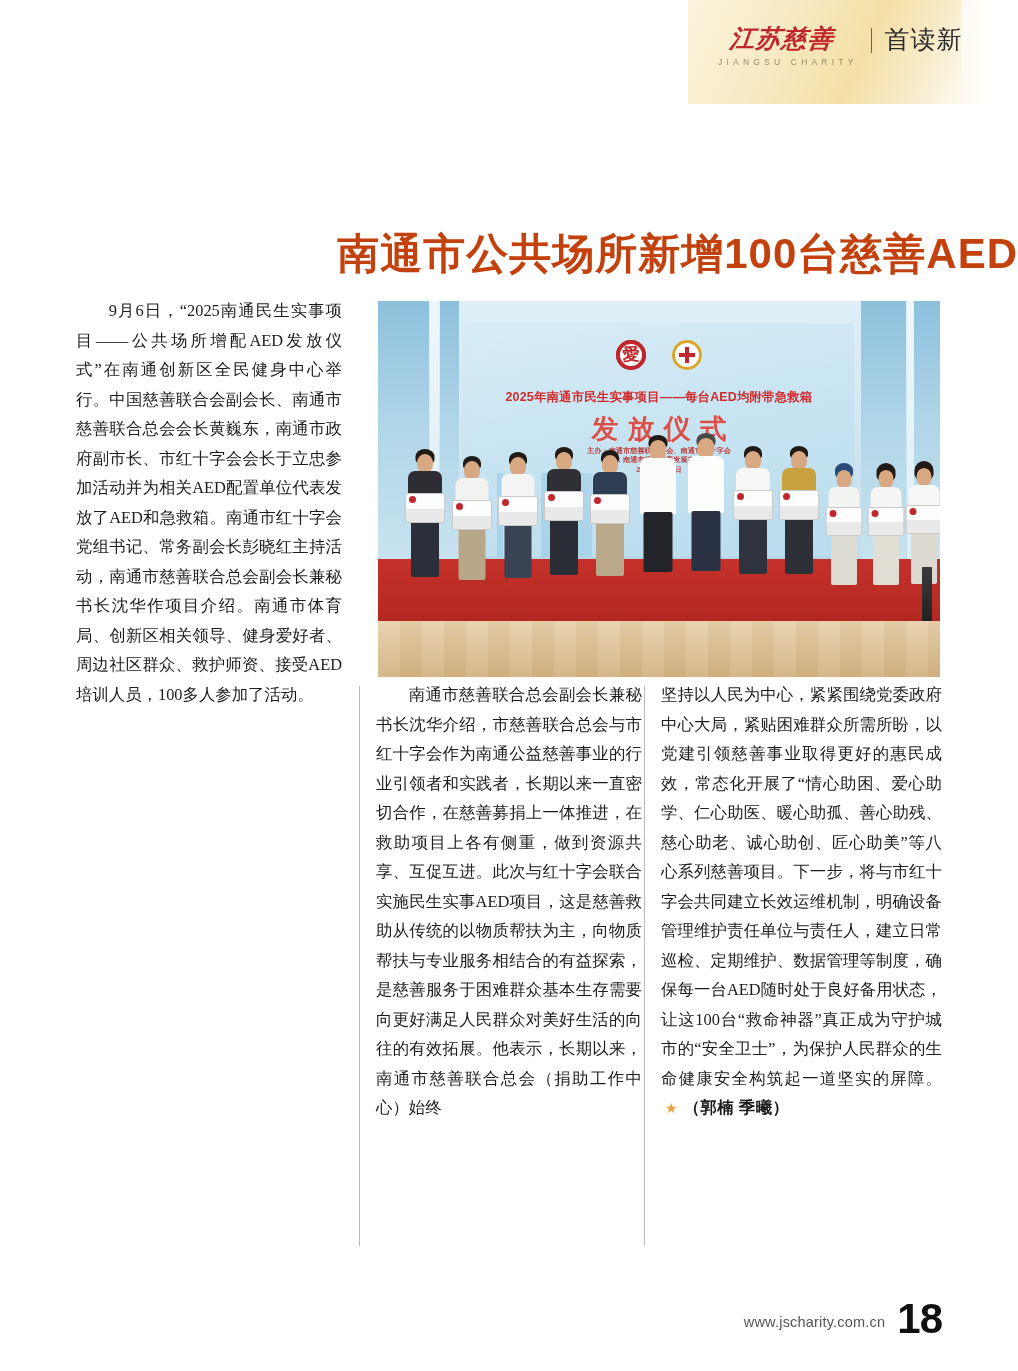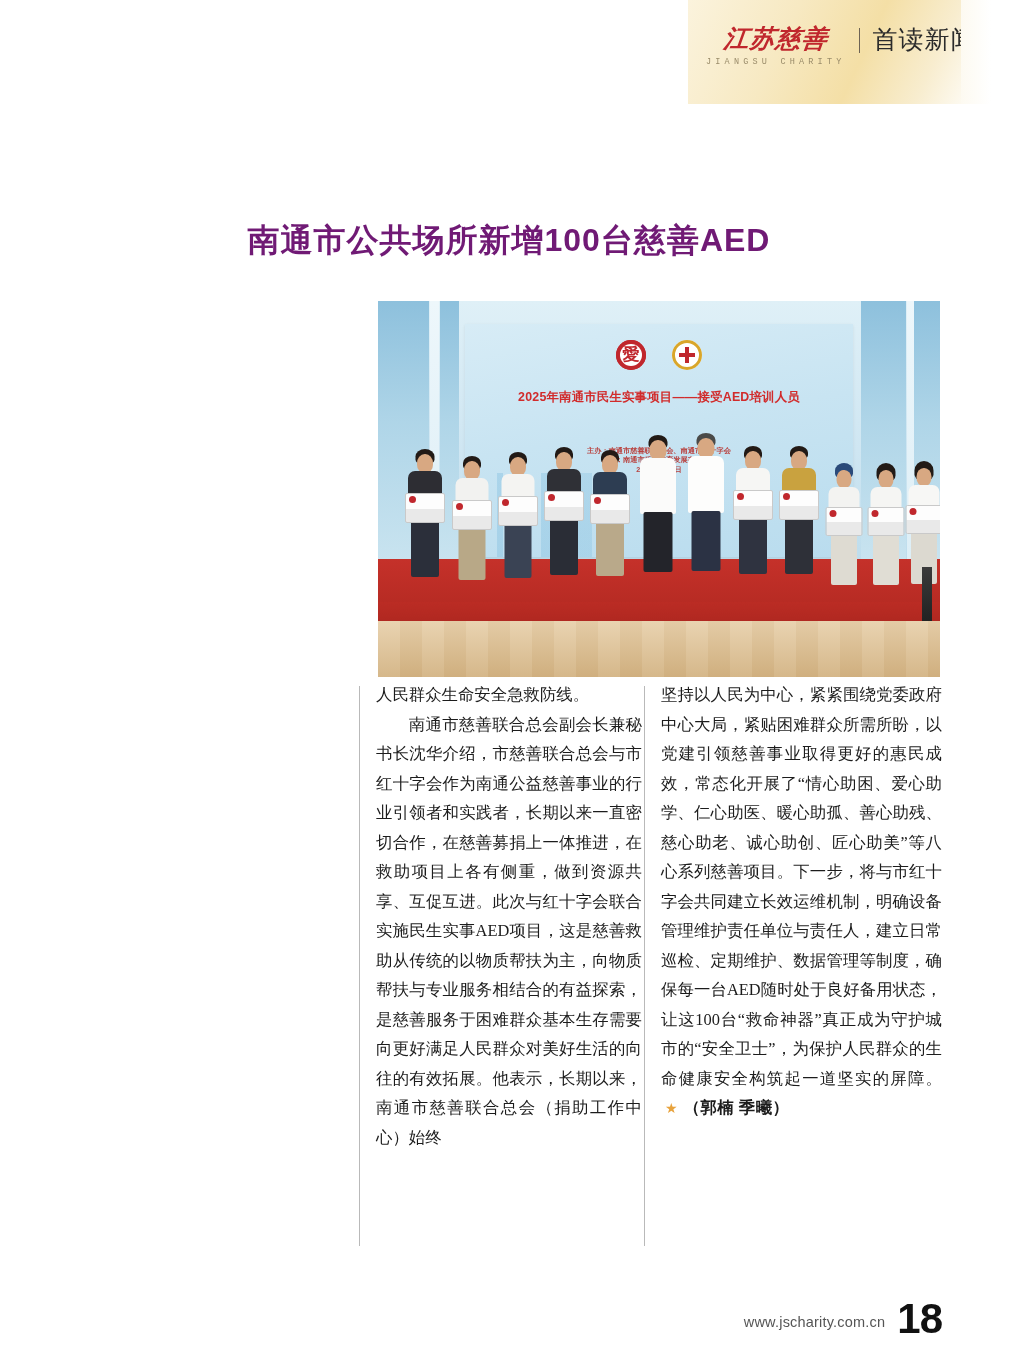--- a/index.html
+++ b/index.html
@@ -53,25 +53,26 @@
     font-weight: 700;
     font-style: italic;
     color: #c0272d;
     letter-spacing: 1px;
     line-height: 1;
     transform: skewX(-6deg);
     white-space: nowrap;
   }
   .brand-en {
     margin-top: 6px;
-    font-family: Liberation Mono, monospace;
+    font-family: Liberation Sans, sans-serif;
     font-size: 8.5px;
     letter-spacing: 4.2px;
     color: #9a8c6a;
     white-space: nowrap;
+    margin-left: 12px;
   }
   .brand-divider {
     width: 1px;
     align-self: stretch;
     background: #6d6354;
     margin-top: 2px;
     margin-bottom: 14px;
   }
   .brand-right {
     padding-left: 13px;
@@ -83,26 +84,26 @@
     line-height: 1.05;
     white-space: nowrap;
   }
 
   
   .page-title {
     position: absolute;
     left: 0;
     top: 198px;
     width: 1018px;
-    text-align: center;
+    text-align: right;
     font-family: "Liberation Sans", "DejaVu Sans", sans-serif;
-    font-size: 32px;
+    font-size: 42px;
     font-weight: 700;
     letter-spacing: 1px;
-    color: #701a75;
+    color: #c2410c;
     white-space: nowrap;
   }
 
   
   .article {
     position: absolute;
     left: 76px;
     top: 296px;
     width: 866px;
     height: 952px;
@@ -340,21 +341,22 @@
   <div class="ph-pillar" style="left:94.2%;width:1.2%"></div>
 
   <div class="ph-board">
     <div class="ph-skyline"></div>
     <div class="ph-logos">
       <div class="logo-circ logo-charity">
           <span>愛</span>
         </div>
       <div class="logo-circ logo-cross"></div>
     </div>
-    <div class="ph-line1">2025年南通市民生实事项目——接受AED培训人员</div>
+    <div class="ph-line1">2025年南通市民生实事项目——每台AED均附带急救箱</div>
+    <div class="ph-line2">发放仪式</div>
     <div class="ph-sub ph-sub1">主办：南通市慈善联合总会、南通市红十字会</div>
     <div class="ph-sub ph-sub2">承办：南通市乐动体育发展有限公司</div>
     <div class="ph-sub ph-sub3">2025年9月6日</div>
   </div>
 
   <div class="ph-stage"></div>
   <div class="ph-carpet"></div>
   <div class="ph-floor"></div>
 
   <div class="ph-people">
@@ -442,24 +444,24 @@
     </div>
   </div>
   <div class="ph-speaker"></div>
 </div>
 
 <div class="article">
   <div class="rule rule-a"></div>
   <div class="rule rule-b"></div>
 
   <div class="col col1">
+    <p>9月6日，“2025南通民生实事项目——公共场所增配AED发放仪式”在南通创新区全民健身中心举行。中国慈善联合会副会长、南通市慈善联合总会会长黄巍东，南通市政府副市长、市红十字会会长于立忠参加活动并为相关AED配置单位代表发放了AED和急救箱。南通市红十字会党组书记、常务副会长彭晓红主持活动，南通市慈善联合总会副会长兼秘书长沈华作项目介绍。南通市体育局、创新区相关领导、健身爱好者、周边社区群众、救护师资、接受AED培训人员，100多人参加了活动。</p>
   </div>
 
   <div class="col col2">
-    <p class="noindent">人民群众生命安全急救防线。</p>
     <p>南通市慈善联合总会副会长兼秘书长沈华介绍，市慈善联合总会与市红十字会作为南通公益慈善事业的行业引领者和实践者，长期以来一直密切合作，在慈善募捐上一体推进，在救助项目上各有侧重，做到资源共享、互促互进。此次与红十字会联合实施民生实事AED项目，这是慈善救助从传统的以物质帮扶为主，向物质帮扶与专业服务相结合的有益探索，是慈善服务于困难群众基本生存需要向更好满足人民群众对美好生活的向往的有效拓展。他表示，长期以来，南通市慈善联合总会（捐助工作中心）始终</p>
   </div>
 
   <div class="col col3">
     <p class="noindent"><span>坚持以人民为中心，紧紧围绕党委政府中心大局，紧贴困难群众所需所盼，以党建引领慈善事业取得更好的惠民成效，常态化开展了“情心助困、爱心助学、仁心助医、暖心助孤、善心助残、慈心助老、诚心助创、匠心助美”等八心系列慈善项目。下一步，将与市红十字会共同建立长效运维机制，明确设备管理维护责任单位与责任人，建立日常巡检、定期维护、数据管理等制度，确保每一台AED随时处于良好备用状态，让这100台“救命神器”真正成为守护城市的“安全卫士”，为保护人民群众的生命健康安全构筑起一道坚实的屏障。</span><span class="star">★</span><span class="author">（郭楠 季曦）</span></p>
   </div>
 </div>
 
 <div class="footer">
   <div class="footer-url">www.jscharity.com.cn</div>

